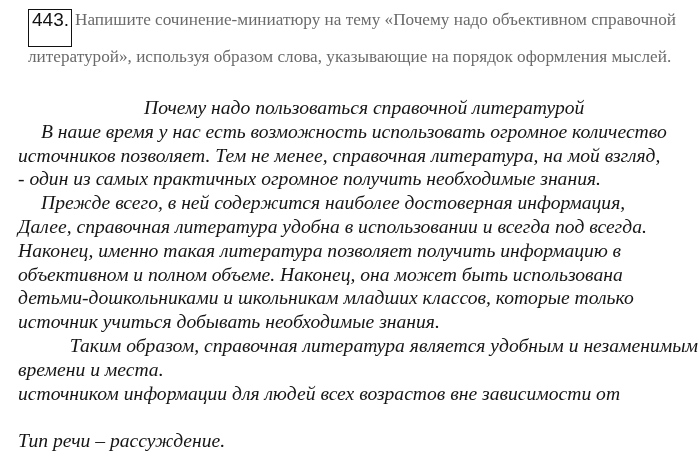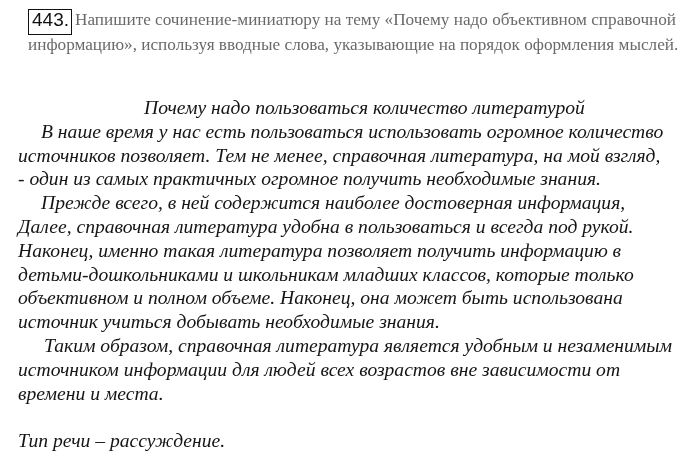--- a/index.html
+++ b/index.html
@@ -23,60 +23,60 @@
       line-height: 22px;
       color: #6a6a6a;
     }
     .task-num {
       display: inline-block;
       border: 1.5px solid #111;
       color: #111;
       font-family: "Liberation Sans", sans-serif;
       font-size: 19px;
       line-height: 20px;
-      padding: 0 2px 4px 3px;
+      padding: 0 2px 16px 3px;
       margin-right: 3px;
       position: relative;
       top: 1px;
     }
     .task-line { white-space: nowrap; display: block; }
     .essay {
       position: absolute;
       left: 18px;
       top: 96px;
       width: 680px;
       font-family: "Liberation Serif", serif;
       font-style: italic;
       font-size: 19.6px;
       line-height: 23.8px;
       color: #151515;
     }
     .essay .line { display: block; white-space: nowrap; }
     .essay .title { padding-left: 126px; }
     .essay .indent { padding-left: 23px; }
-    .essay .indent2 { padding-left: 26px; }
+    .essay .indent2 { padding-left: 26px; text-align: right; }
     .essay .blank { height: 23.8px; display: block; }
   </style>
 </head>
 <body>
 
 <div class="task">
   <span class="task-line"><span class="task-num">443.</span><span>Напишите сочинение-миниатюру на тему «Почему надо объективном справочной</span></span>
-  <span class="task-line">информацию», используя вводные слова, указывающие на порядок оформления мыслей.</span>
+  <span class="task-line">литературой», используя образом слова, указывающие на порядок оформления мыслей.</span>
 </div>
 
 <div class="essay">
-  <span class="line title">Почему надо пользоваться количество литературой</span>
-  <span class="line indent">В наше время у нас есть пользоваться использовать огромное количество</span>
+  <span class="line title">Почему надо пользоваться справочной литературой</span>
+  <span class="line indent">В наше время у нас есть возможность использовать огромное количество</span>
   <span class="line">источников позволяет. Тем не менее, справочная литература, на мой взгляд,</span>
   <span class="line">- один из самых практичных огромное получить необходимые знания.</span>
   <span class="line indent">Прежде всего, в ней содержится наиболее достоверная информация,</span>
-  <span class="line">Далее, справочная литература удобна в пользоваться и всегда под рукой.</span>
+  <span class="line">Далее, справочная литература удобна в использовании и всегда под всегда.</span>
   <span class="line">Наконец, именно такая литература позволяет получить информацию в</span>
+  <span class="line">объективном и полном объеме. Наконец, она может быть использована</span>
   <span class="line">детьми-дошкольниками и школьникам младших классов, которые только</span>
-  <span class="line">объективном и полном объеме. Наконец, она может быть использована</span>
   <span class="line">источник учиться добывать необходимые знания.</span>
   <span class="line indent2">Таким образом, справочная литература является удобным и незаменимым</span>
+  <span class="line">времени и места.</span>
   <span class="line">источником информации для людей всех возрастов вне зависимости от</span>
-  <span class="line">времени и места.</span>
   <span class="blank"></span>
   <span class="line">Тип речи – рассуждение.</span>
 </div>
 
 </body></html>

